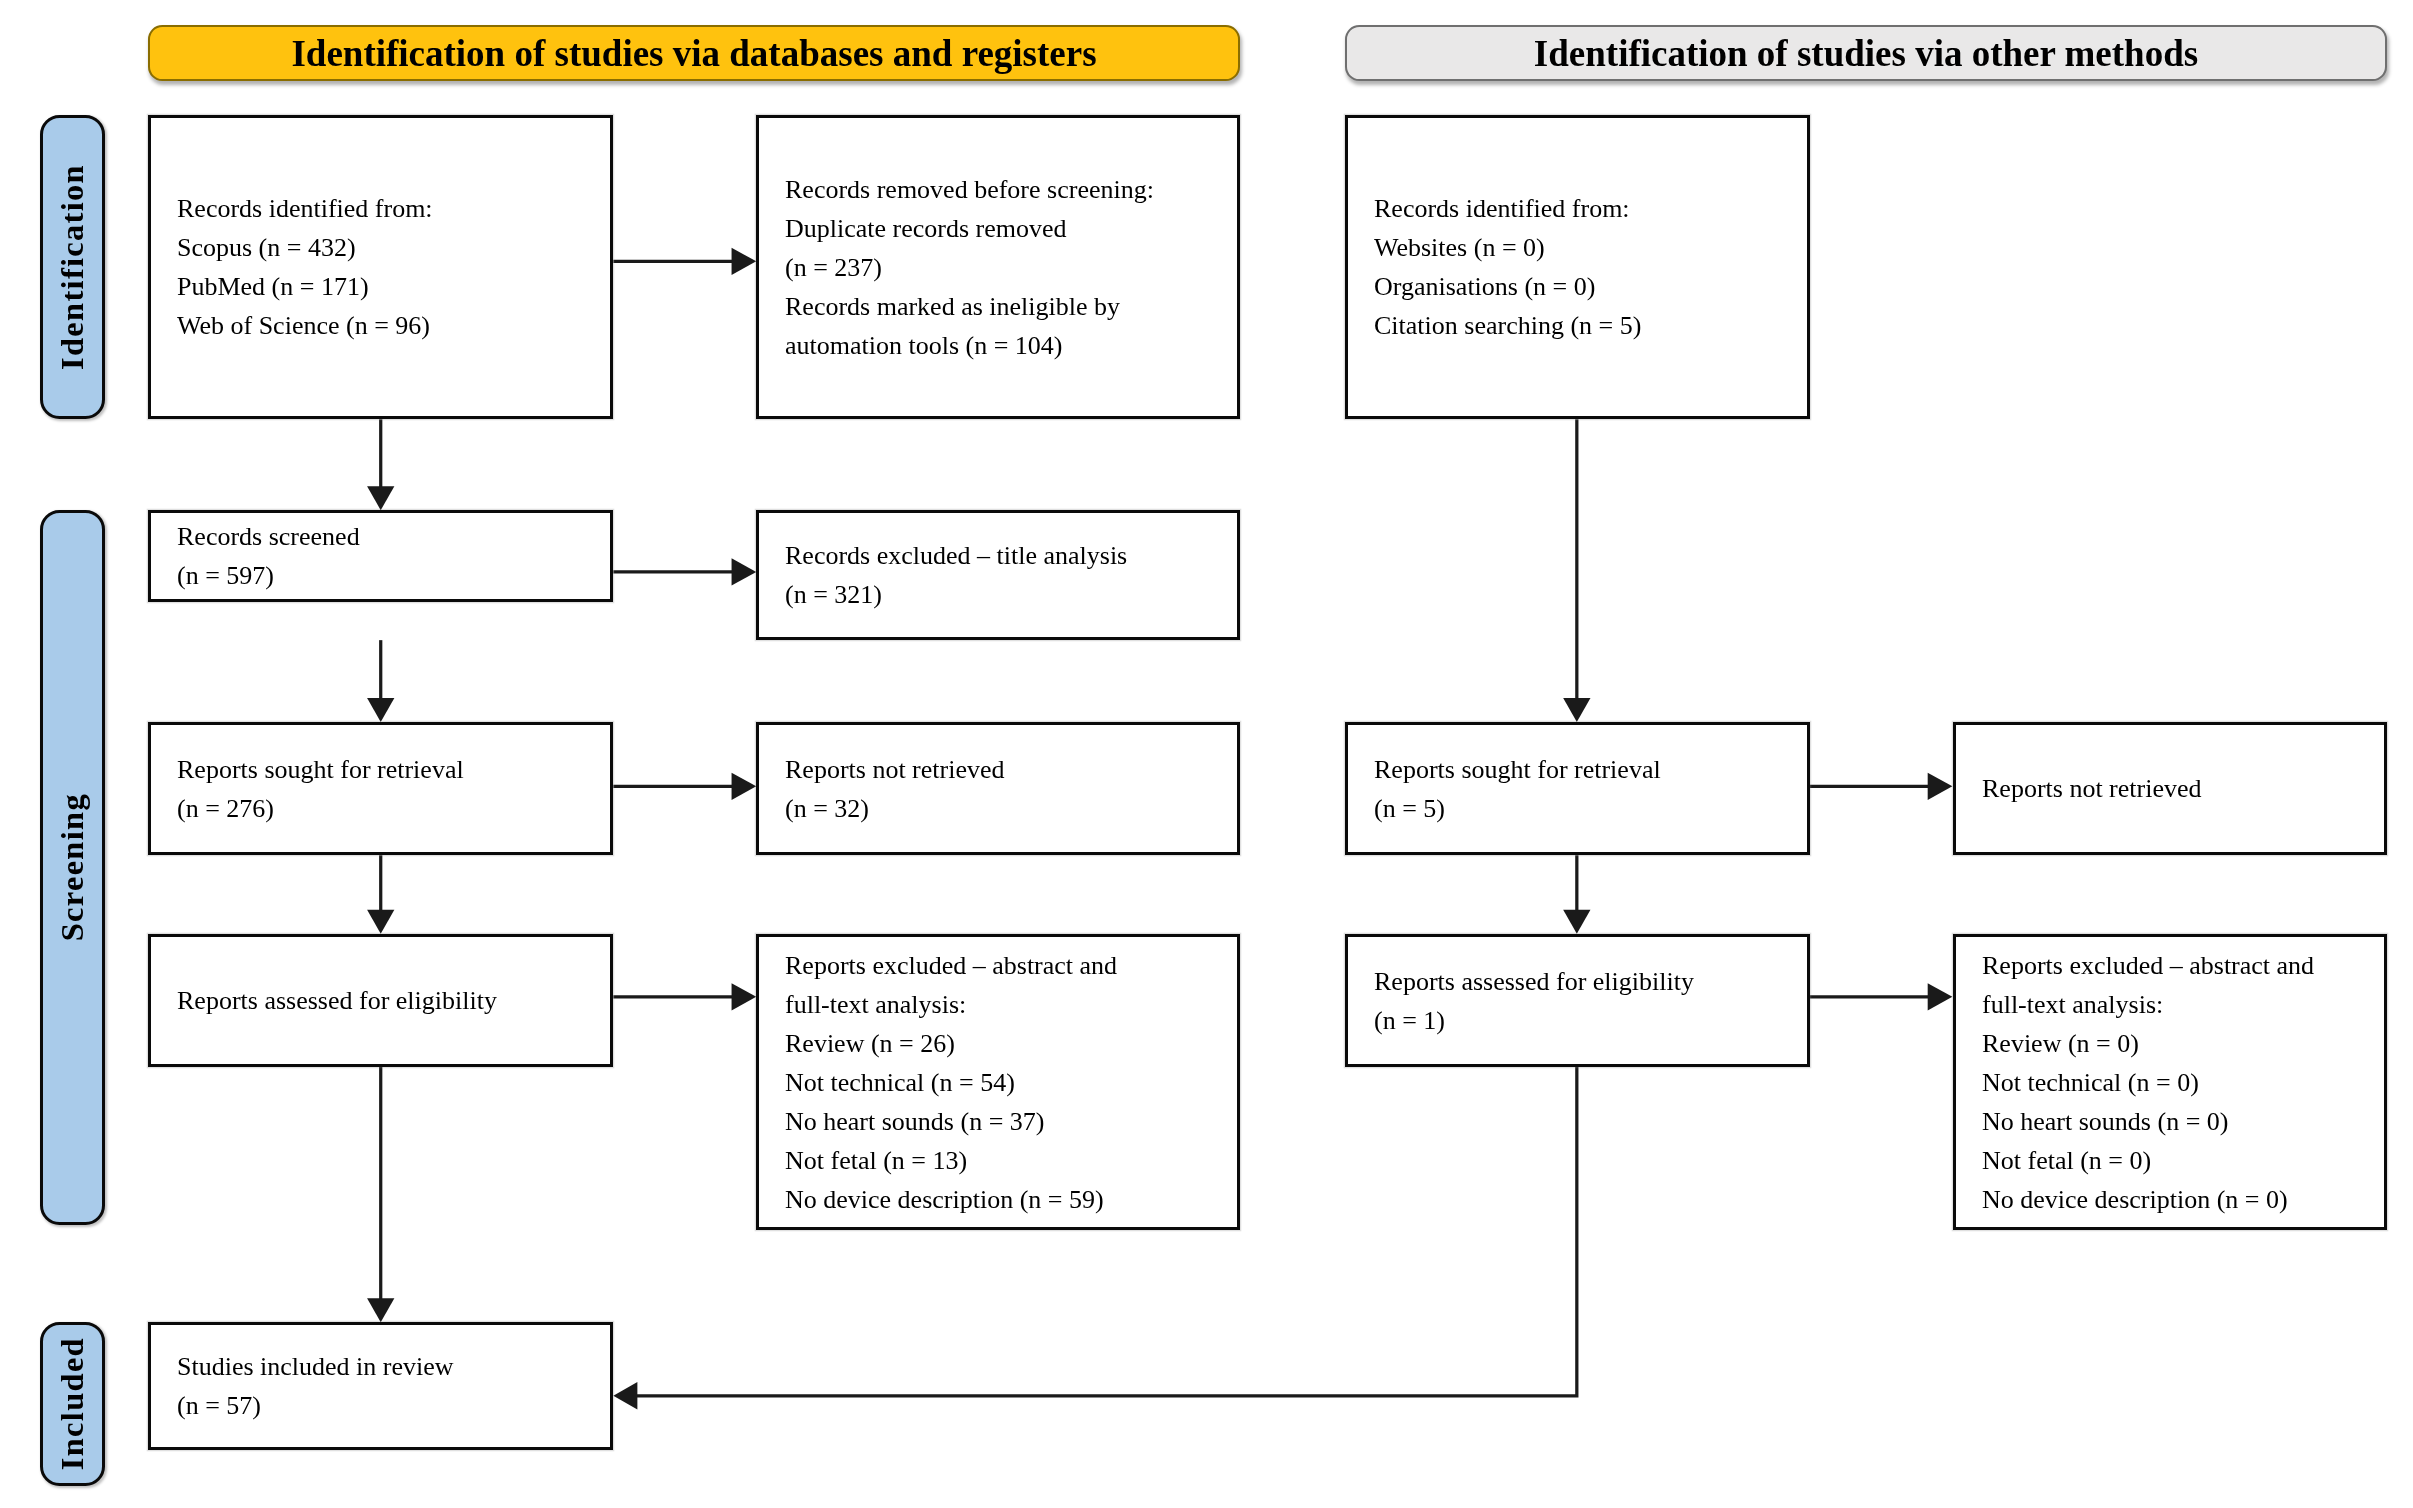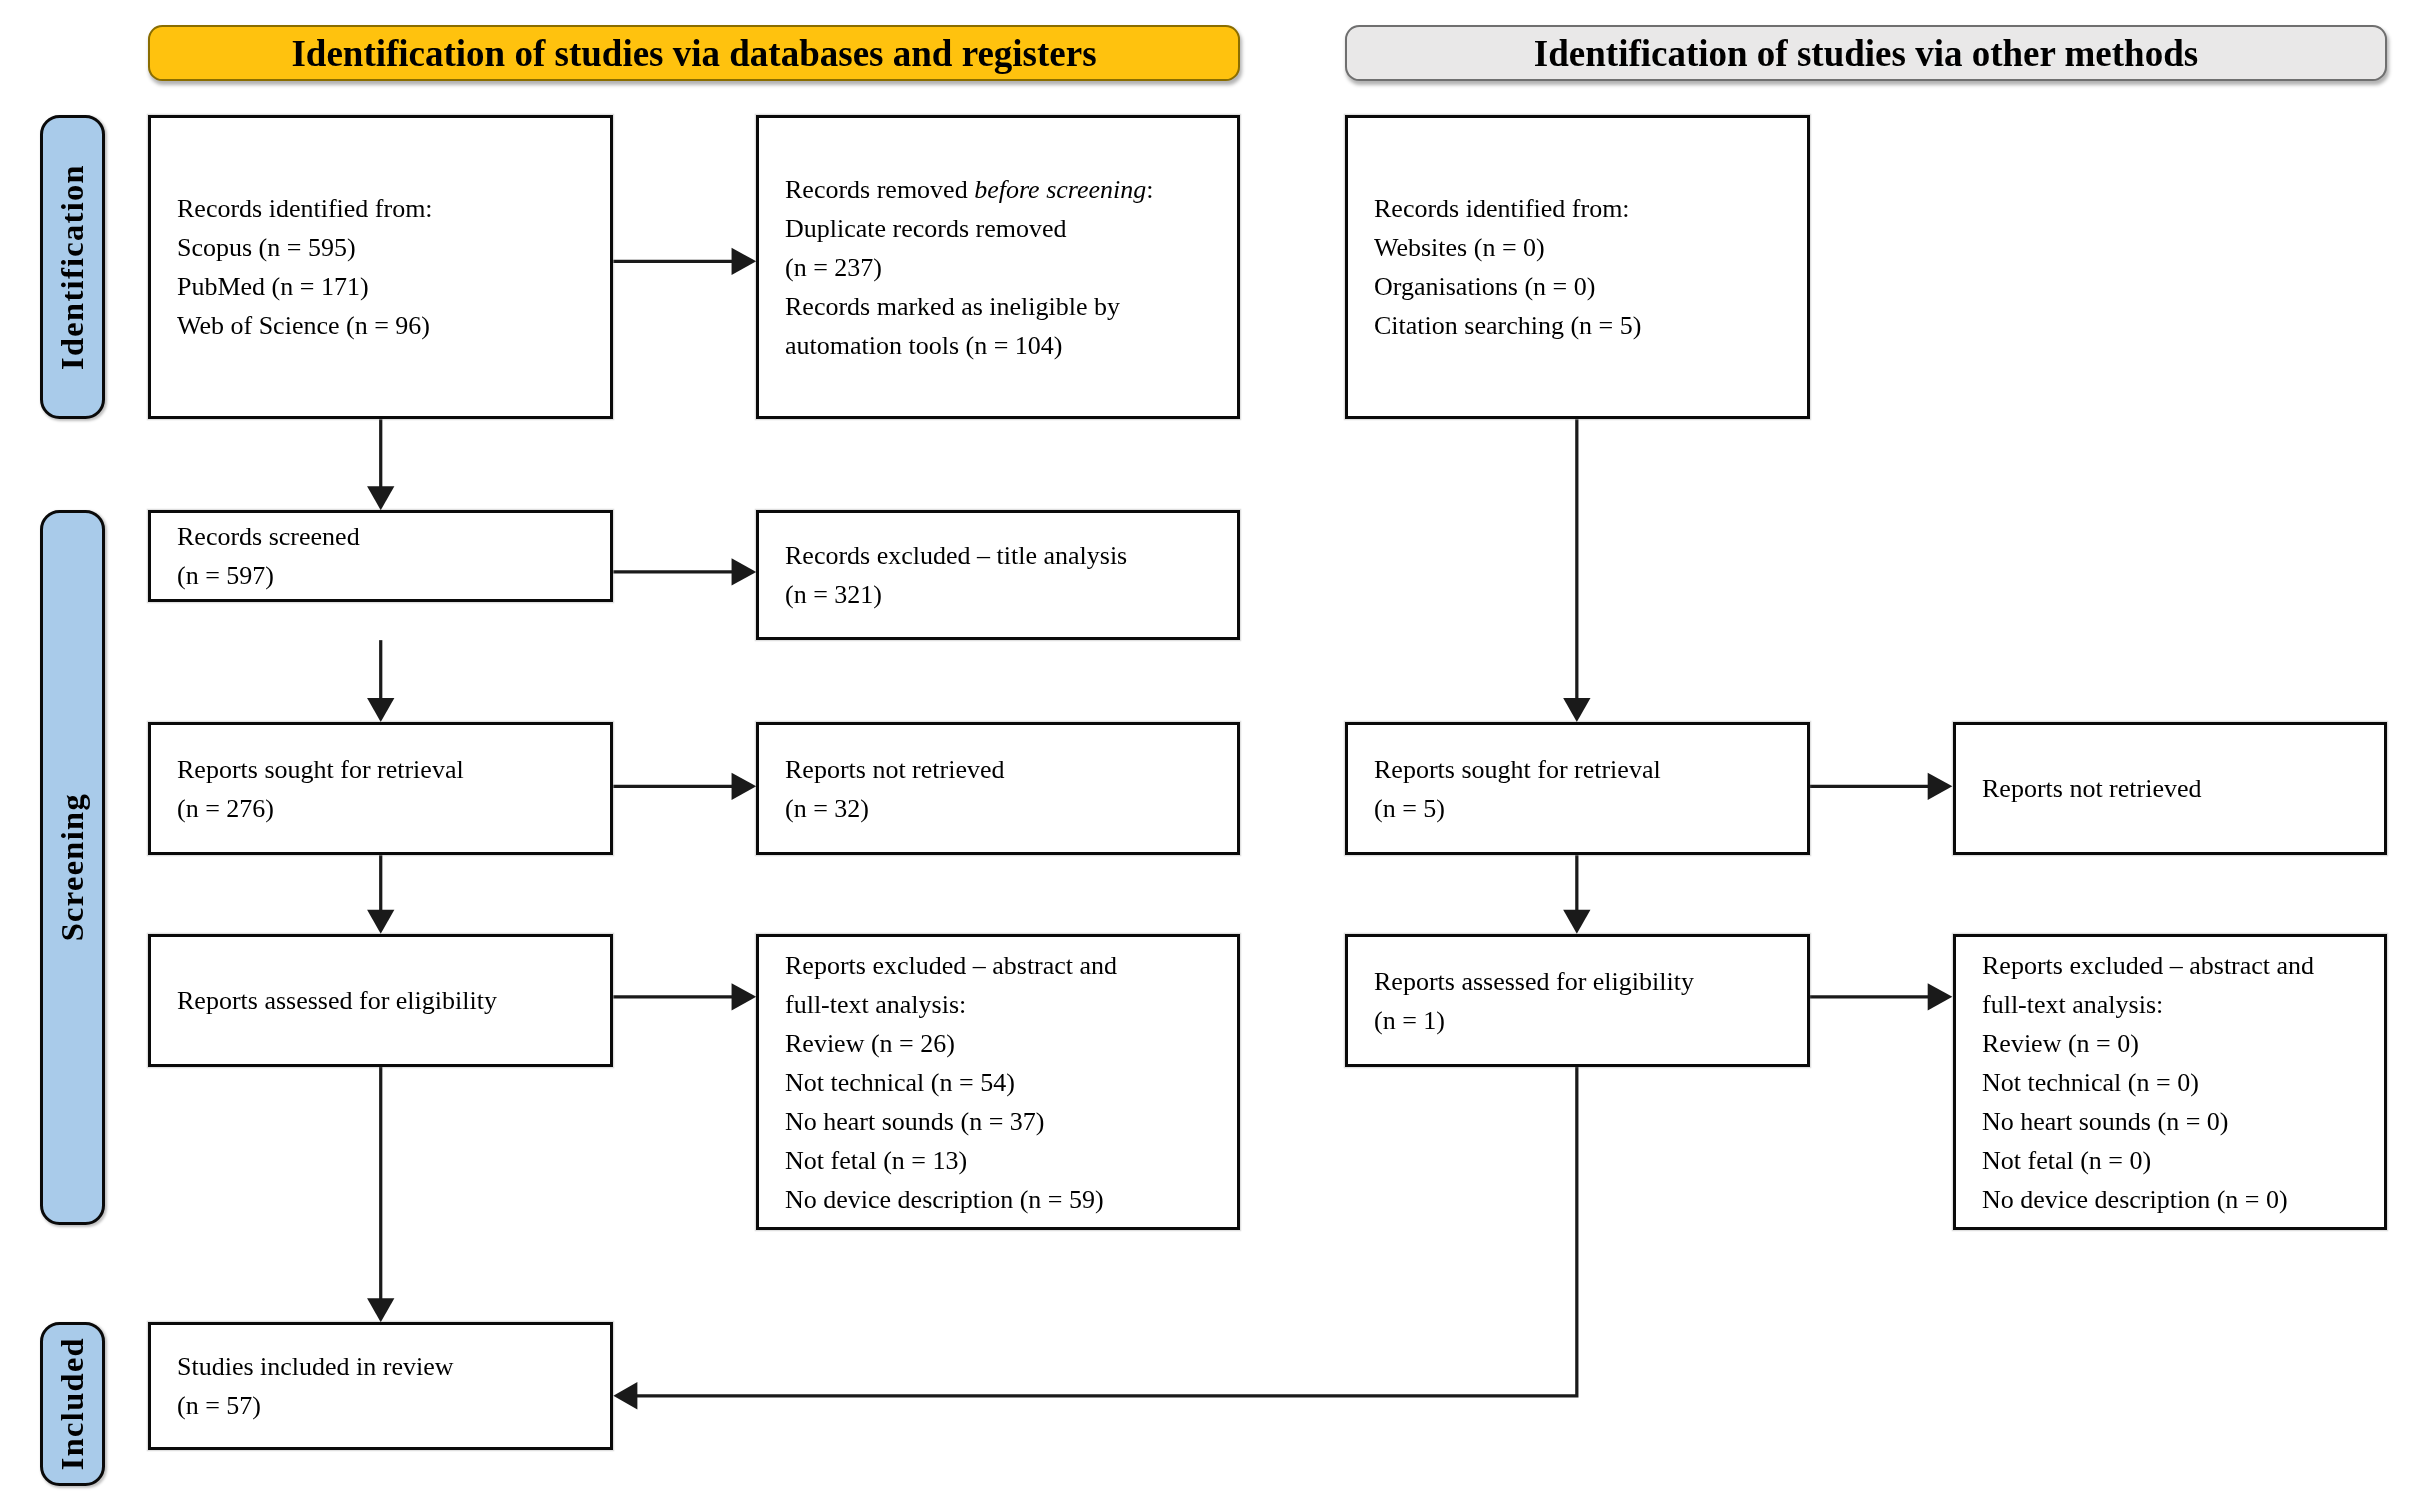--- a/index.html
+++ b/index.html
@@ -64,21 +64,21 @@
     display:flex;align-items:center;
     box-shadow:0 0 0 1.3px rgba(130,130,130,0.25);
   }
   .box-text{
     padding:9px 19.5px 9px 26px;
     font-size:26px;
     line-height:1.5;
     width:100%;
   }
   .box-text .line{white-space:nowrap;}
-  .it{font-style:italic;}
+  .it{}
 </style>
 </head>
 <body>
 
 <div class="canvas">
 
   <svg class="arrows" viewBox="0 0 3714 2322">
     <g stroke="var(--arrow-color)" stroke-width="5" fill="var(--arrow-color)">
 
       <g>
@@ -153,21 +153,21 @@
   <div class="sidebar" style="left:40px;top:510px;width:65px;height:715px;">
     <span class="sidebar-label">Screening</span>
   </div>
   <div class="sidebar" style="left:40px;top:1322px;width:65px;height:164px;">
     <span class="sidebar-label">Included</span>
   </div>
 
   <div class="box" style="left:148px;top:115px;width:465px;height:304px;">
     <div class="box-text">
         <div class="line">Records identified from:</div>
-        <div class="line">Scopus (n = 595)</div>
+        <div class="line">Scopus (n = 432)</div>
         <div class="line">PubMed (n = 171)</div>
         <div class="line">Web of Science (n = 96)</div>
       </div>
   </div>
 
   <div class="box" style="left:756px;top:115px;width:484px;height:304px;">
     <div class="box-text">
       <div class="line"><span>Records removed </span><span class="it">before screening</span><span>:</span></div>
       <div style="display:contents"><div class="line">Duplicate records removed</div><div class="line">(n = 237)</div><div class="line">Records marked as ineligible by</div><div class="line">automation tools (n = 104)</div></div>
     </div>

